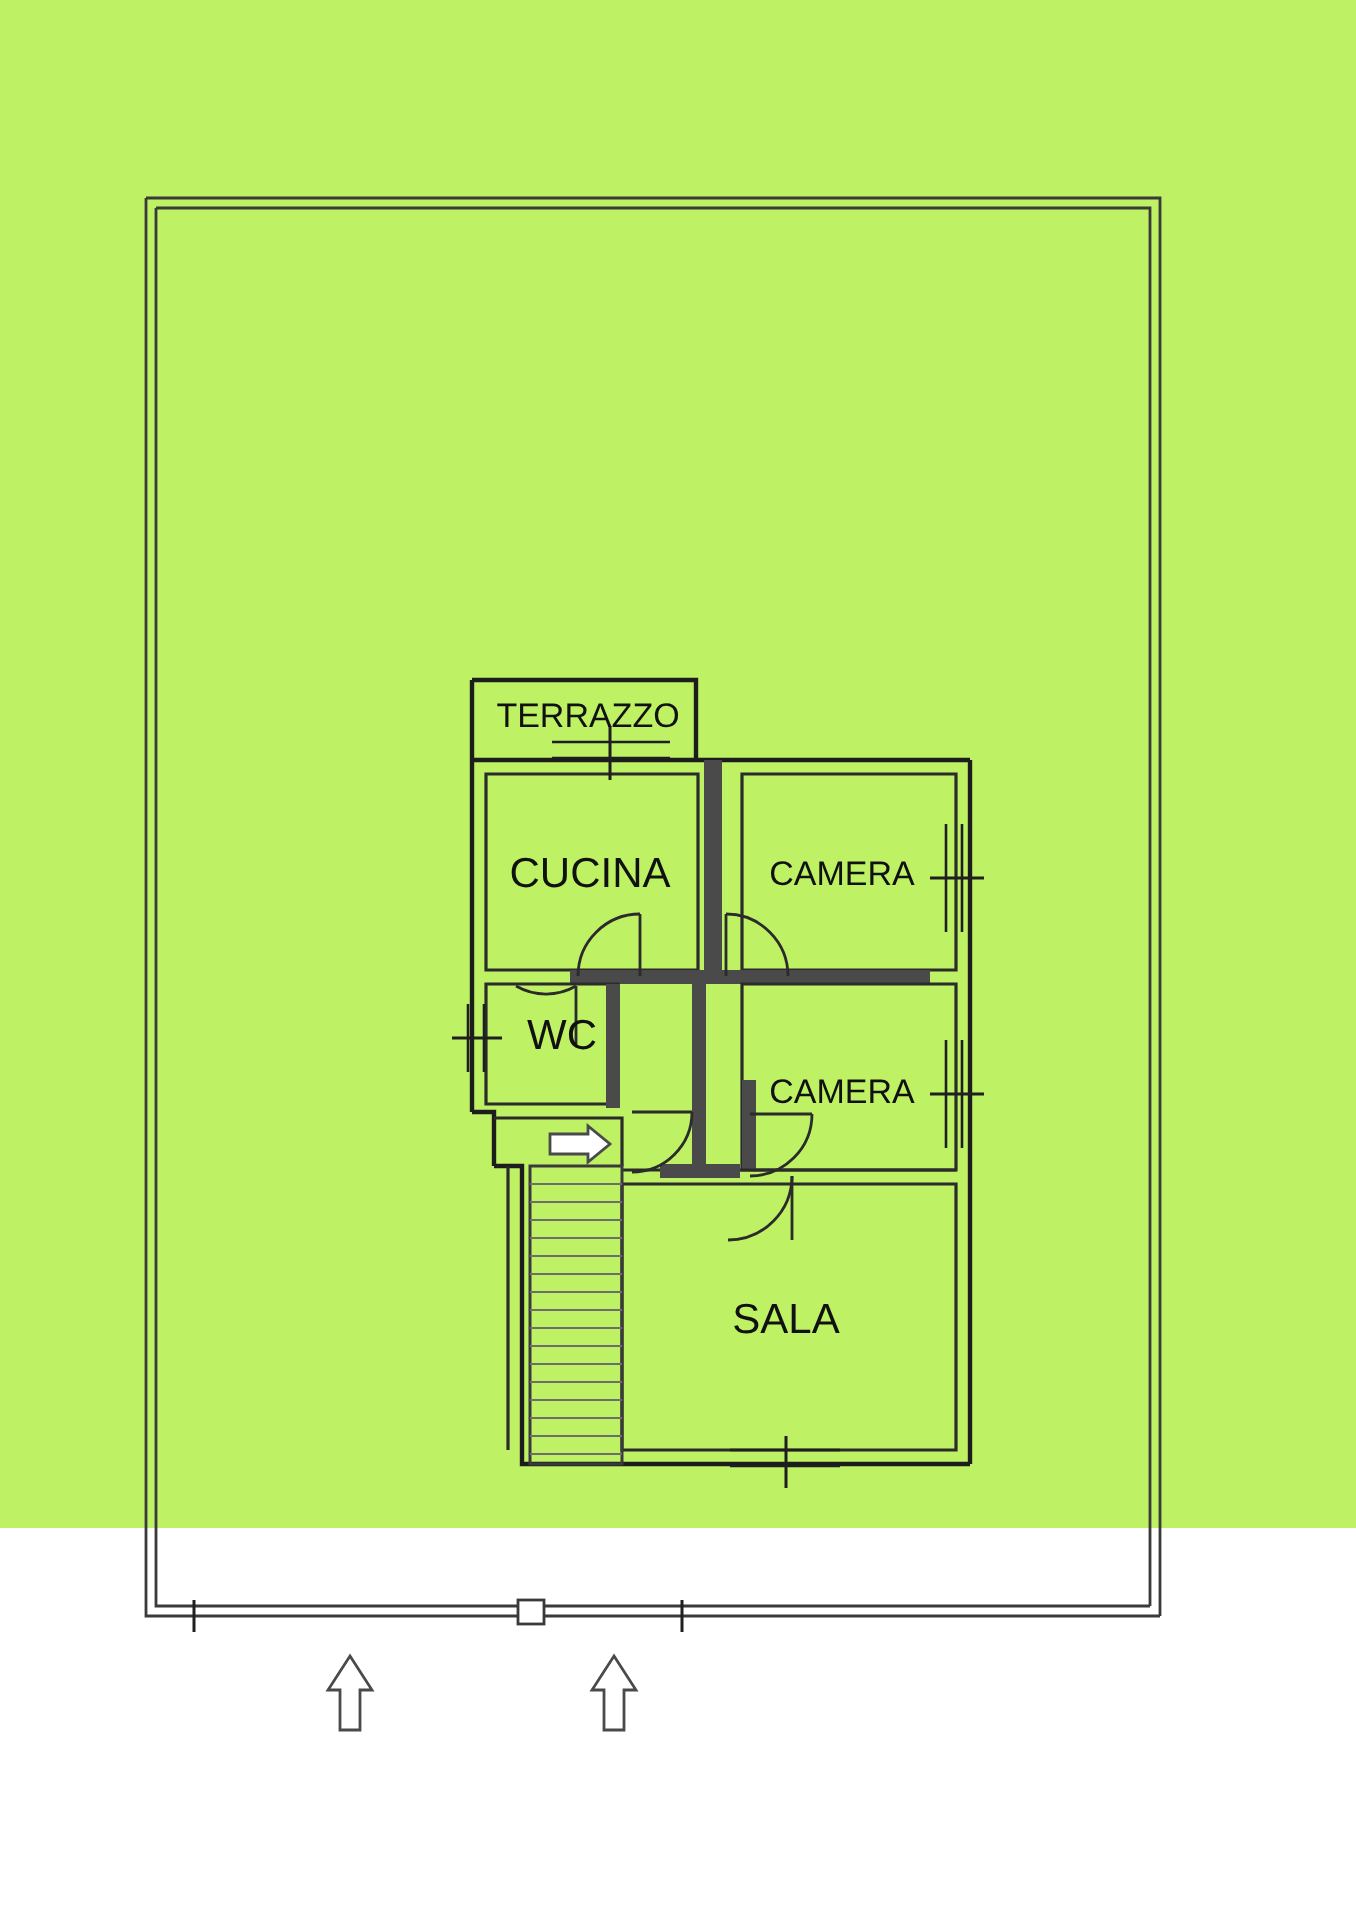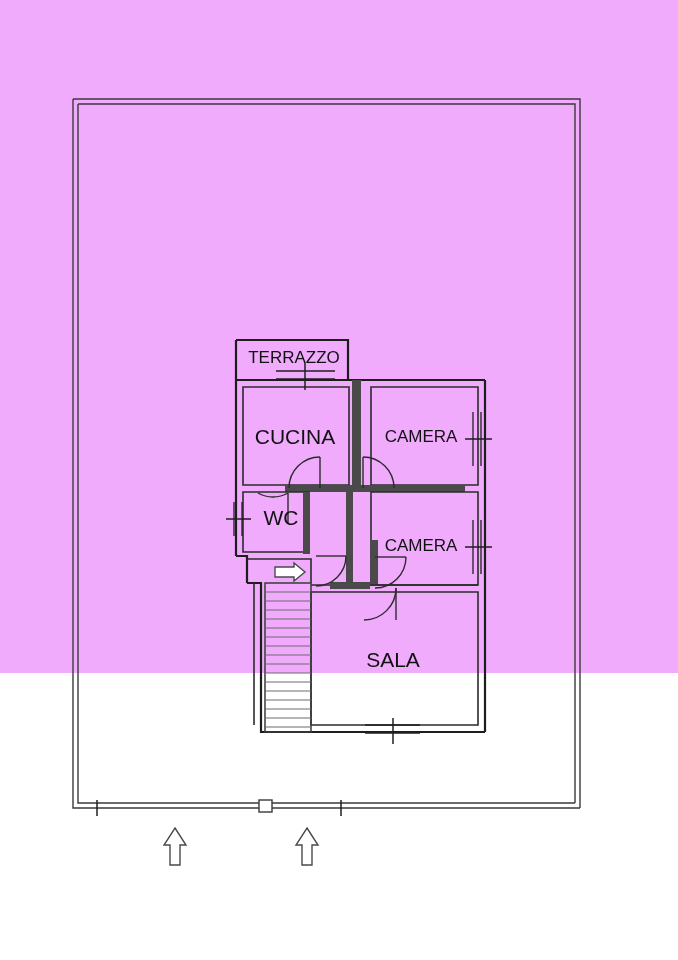--- a/index.html
+++ b/index.html
@@ -9,22 +9,22 @@
   }
   body {
     width: 678px;
     height: 960px;
     overflow: hidden;
     font-family: "Liberation Sans", sans-serif;
   }
   #plan-root {
     position: relative;
     width: 678px;
-    height: 673px;
-    background: #f0abfc;
+    height: 764px;
+    background: #bef264;
   }
   svg#floorplan {
     display: block;
     width: 678px;
     height: 960px;
   }
   .wall-thin   { stroke: #2b2b2b; stroke-width: 1.6; fill: none; }
   .wall-med    { stroke: #1d1d1d; stroke-width: 2.2; fill: none; }
   .wall-solid  { fill: #4a4a4a; stroke: none; }
   .lot-line    { stroke: #3a3a3a; stroke-width: 1.4; fill: none; }

